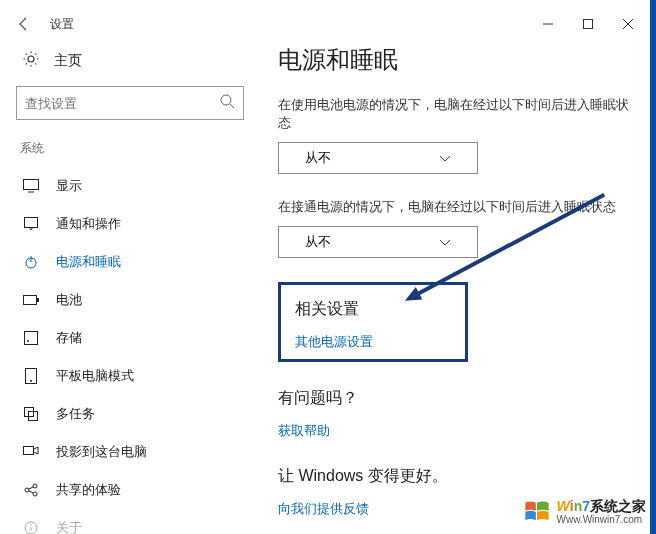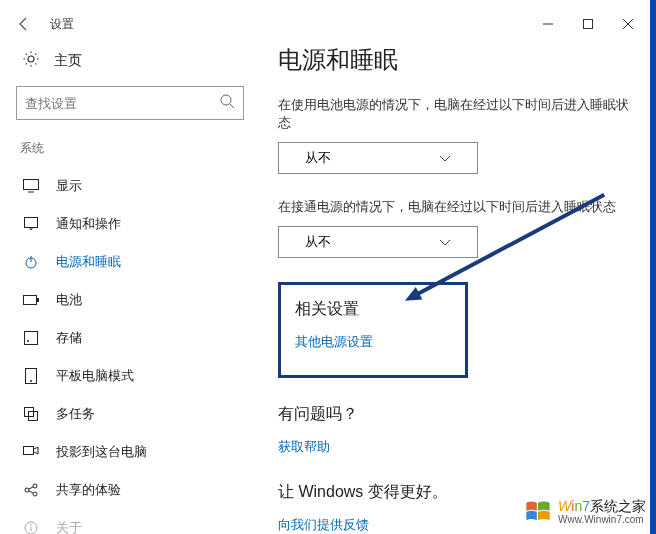--- a/index.html
+++ b/index.html
@@ -25,33 +25,33 @@
     
     .nav-item { display: flex; align-items: center; gap: 16px; padding: 10px 6px; cursor: pointer; font-size: 13px; color: #222; }
     .nav-item.active { color: #0067b8; }
     .nav-item .nicon { width: 18px; display: flex; justify-content: center; color: inherit; }
     
     .main { flex: 1; padding: 12px 18px 0 18px; overflow: hidden; }
     .page-title { font-size: 24px; font-weight: 400; margin-bottom: 20px; color: #222; }
     .desc { font-size: 13px; color: #333; margin-bottom: 10px; }
     .dropdown { border: 1px solid #888; width: 200px; height: 32px; display: flex; align-items: center; justify-content: space-between; padding: 0 26px; font-size: 13px; cursor: pointer; margin-bottom: 24px; }
     
-    .related-box { border: 3px solid #1a3a7a; padding: 10px 14px 24px 14px; width: 190px; margin-bottom: 26px; }
+    .related-box { border: 3px solid #1a3a7a; padding: 10px 14px 8px 14px; width: 190px; margin-bottom: 26px; }
     .section-title { font-size: 16px; color: #222; margin: 4px 0 12px 0; font-weight: 400; }
     .section-title.mt { margin-top: 6px; }
     .link { font-size: 13px; color: #0067b8; cursor: pointer; display: inline-block; font-family: Liberation Serif, serif; }
     .link.mb { margin-bottom: 20px; text-align: right; }
     
     .arrow-line { position: absolute; left: 410px; top: 296px; transform: rotate(-28deg); transform-origin: left center; width: 220px; height: 4px; background: #1a3a7a; pointer-events: none; }
     .arrow-head { position: absolute; left: 404px; top: 290px; width: 0; height: 0; border-right: 16px solid #1a3a7a; border-top: 7px solid transparent; border-bottom: 7px solid transparent; transform: rotate(-28deg); pointer-events: none; }
     
     .watermark { position: absolute; right: 10px; bottom: 8px; display: flex; align-items: center; gap: 6px; pointer-events: none; }
     .wm-flag { width: 28px; height: 28px; }
     .wm-text { display: flex; flex-direction: column; line-height: 1.1; }
-    .wm-main { font-size: 14px; font-weight: normal; }
+    .wm-main { font-size: 14px; font-weight: bold; }
     .wm-main .r { color: #d63; } .wm-main .g { color: #6a3; } .wm-main .b { color: #38d; } .wm-main .y { color: #e90; font-style: italic; }
     .wm-sub { font-size: 10px; color: #555; }
     .rb { position:absolute; top:0; right:0; bottom:0; width:6px; background:#0a4aa8;}
   </style>
 </head>
 <body>
 
 <div class="titlebar">
   <div class="titlebar-left">
     <div class="back-btn">

